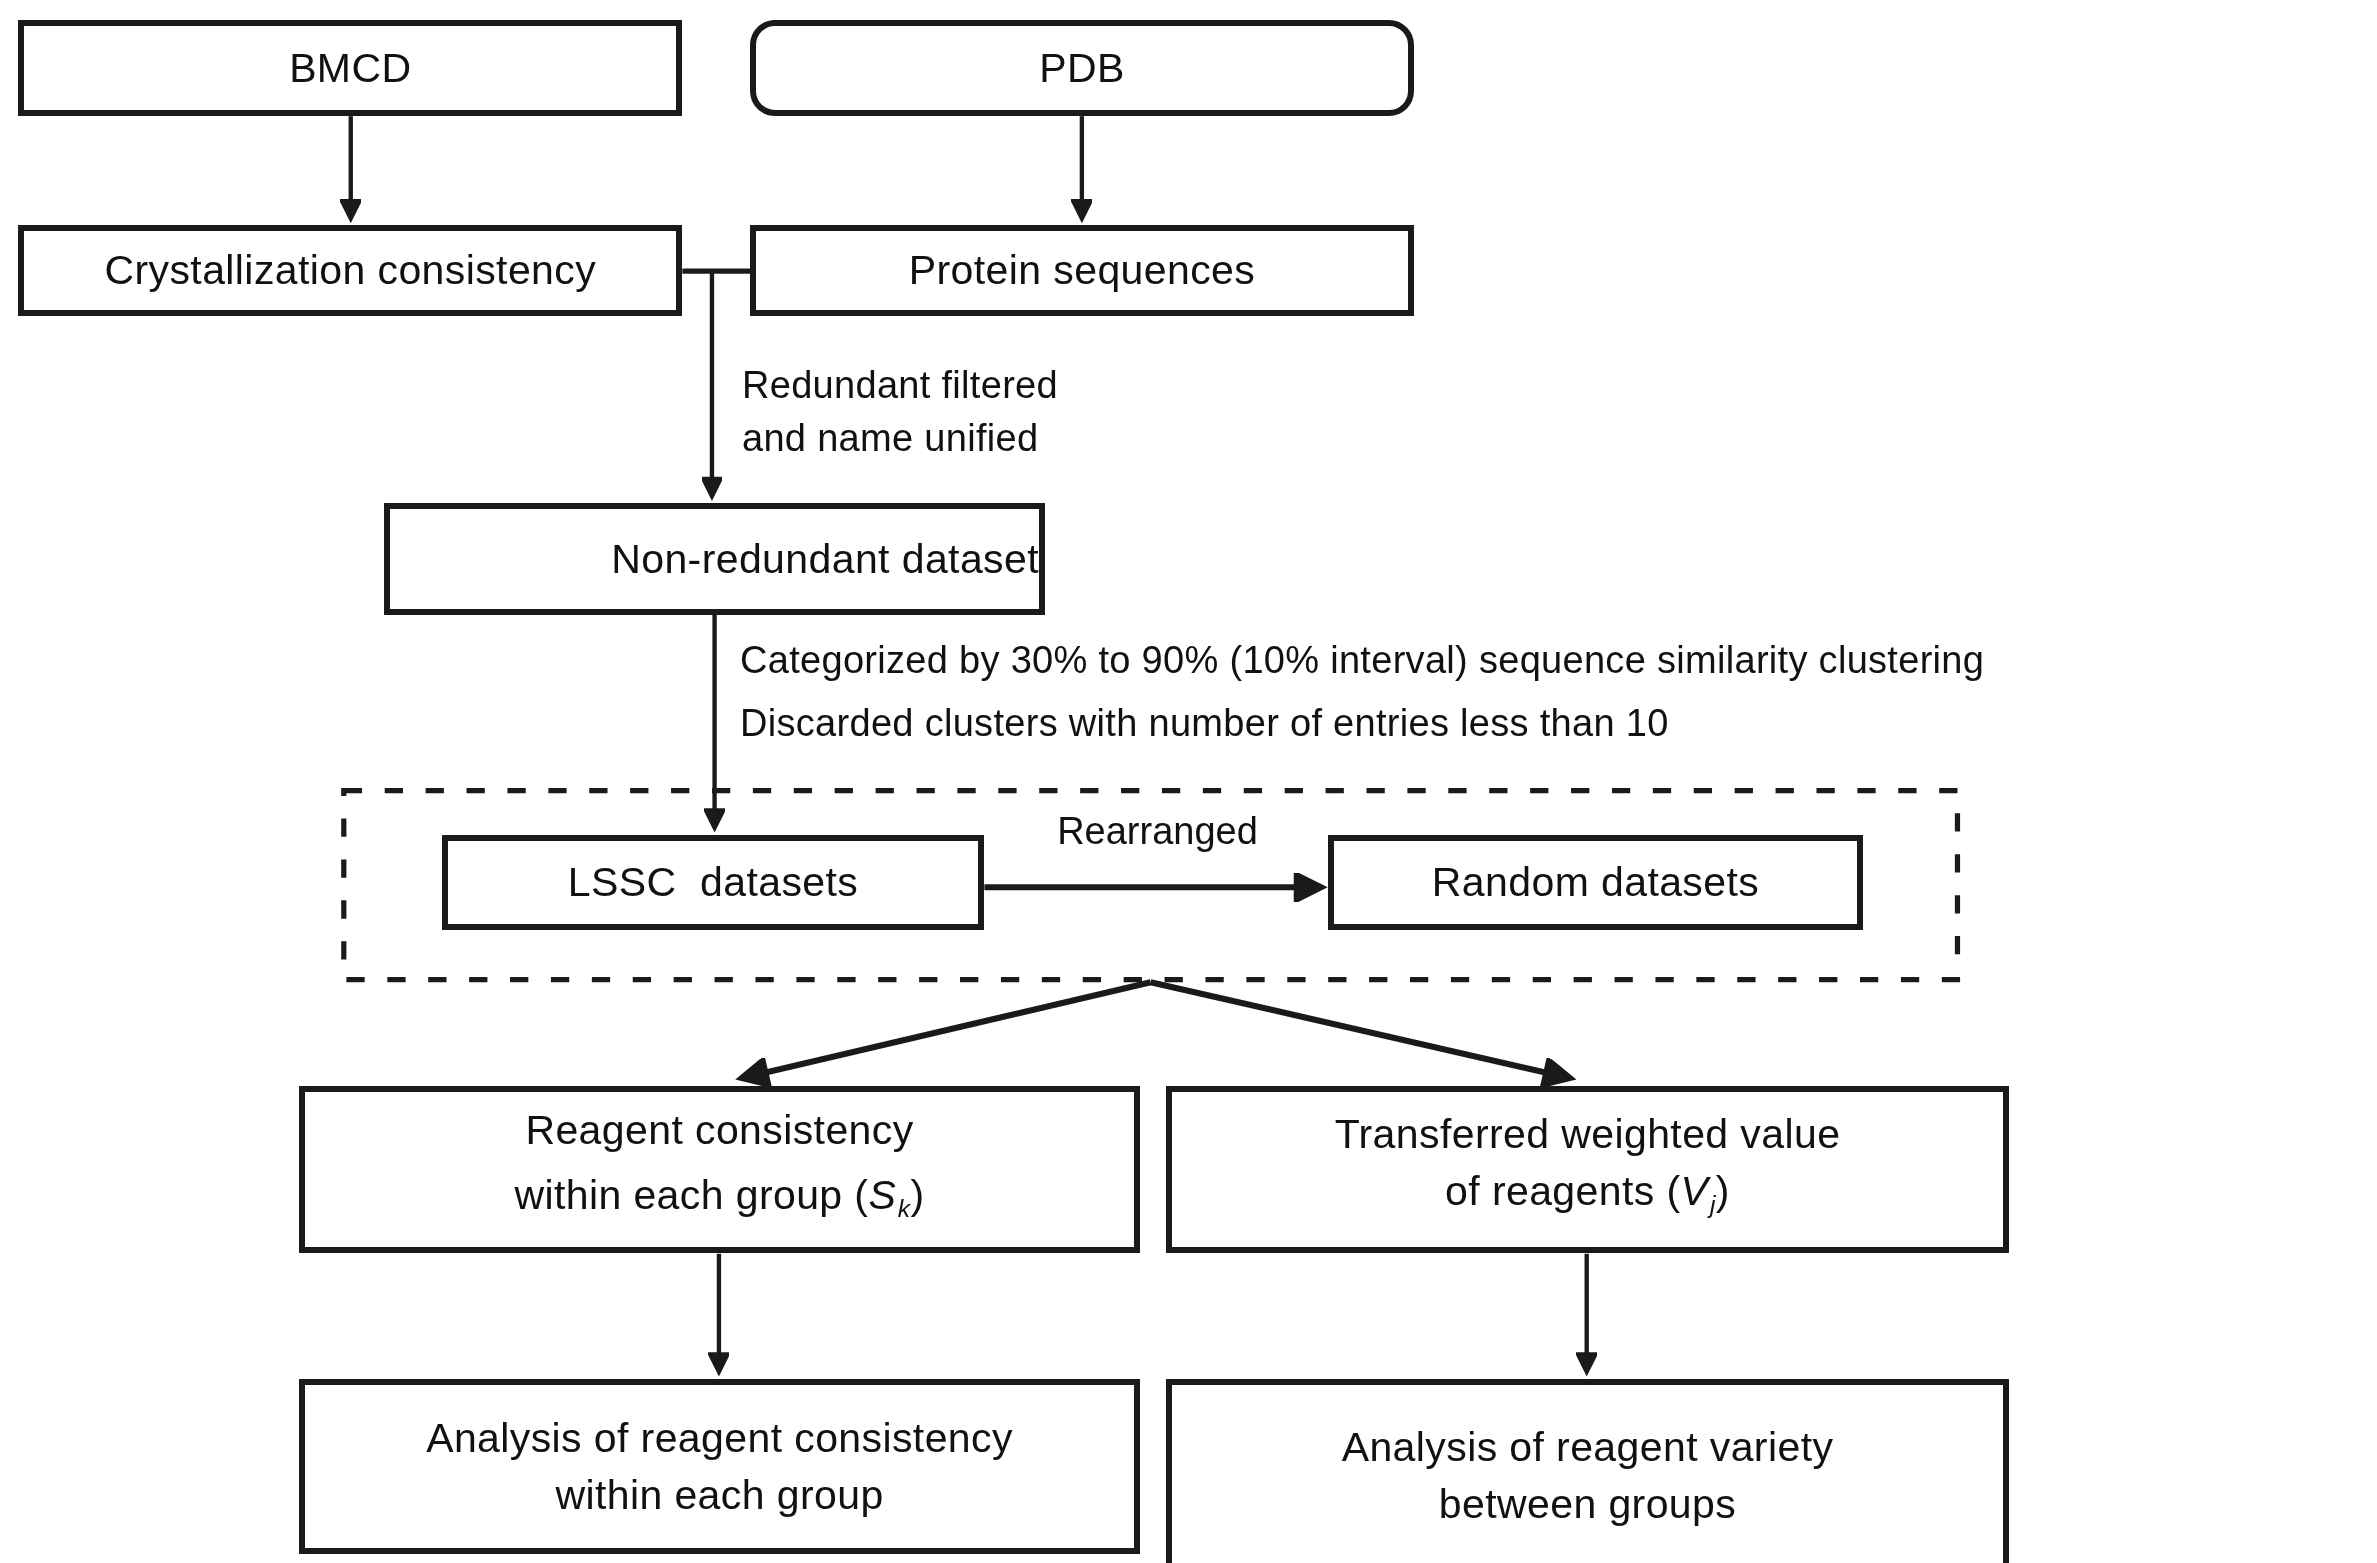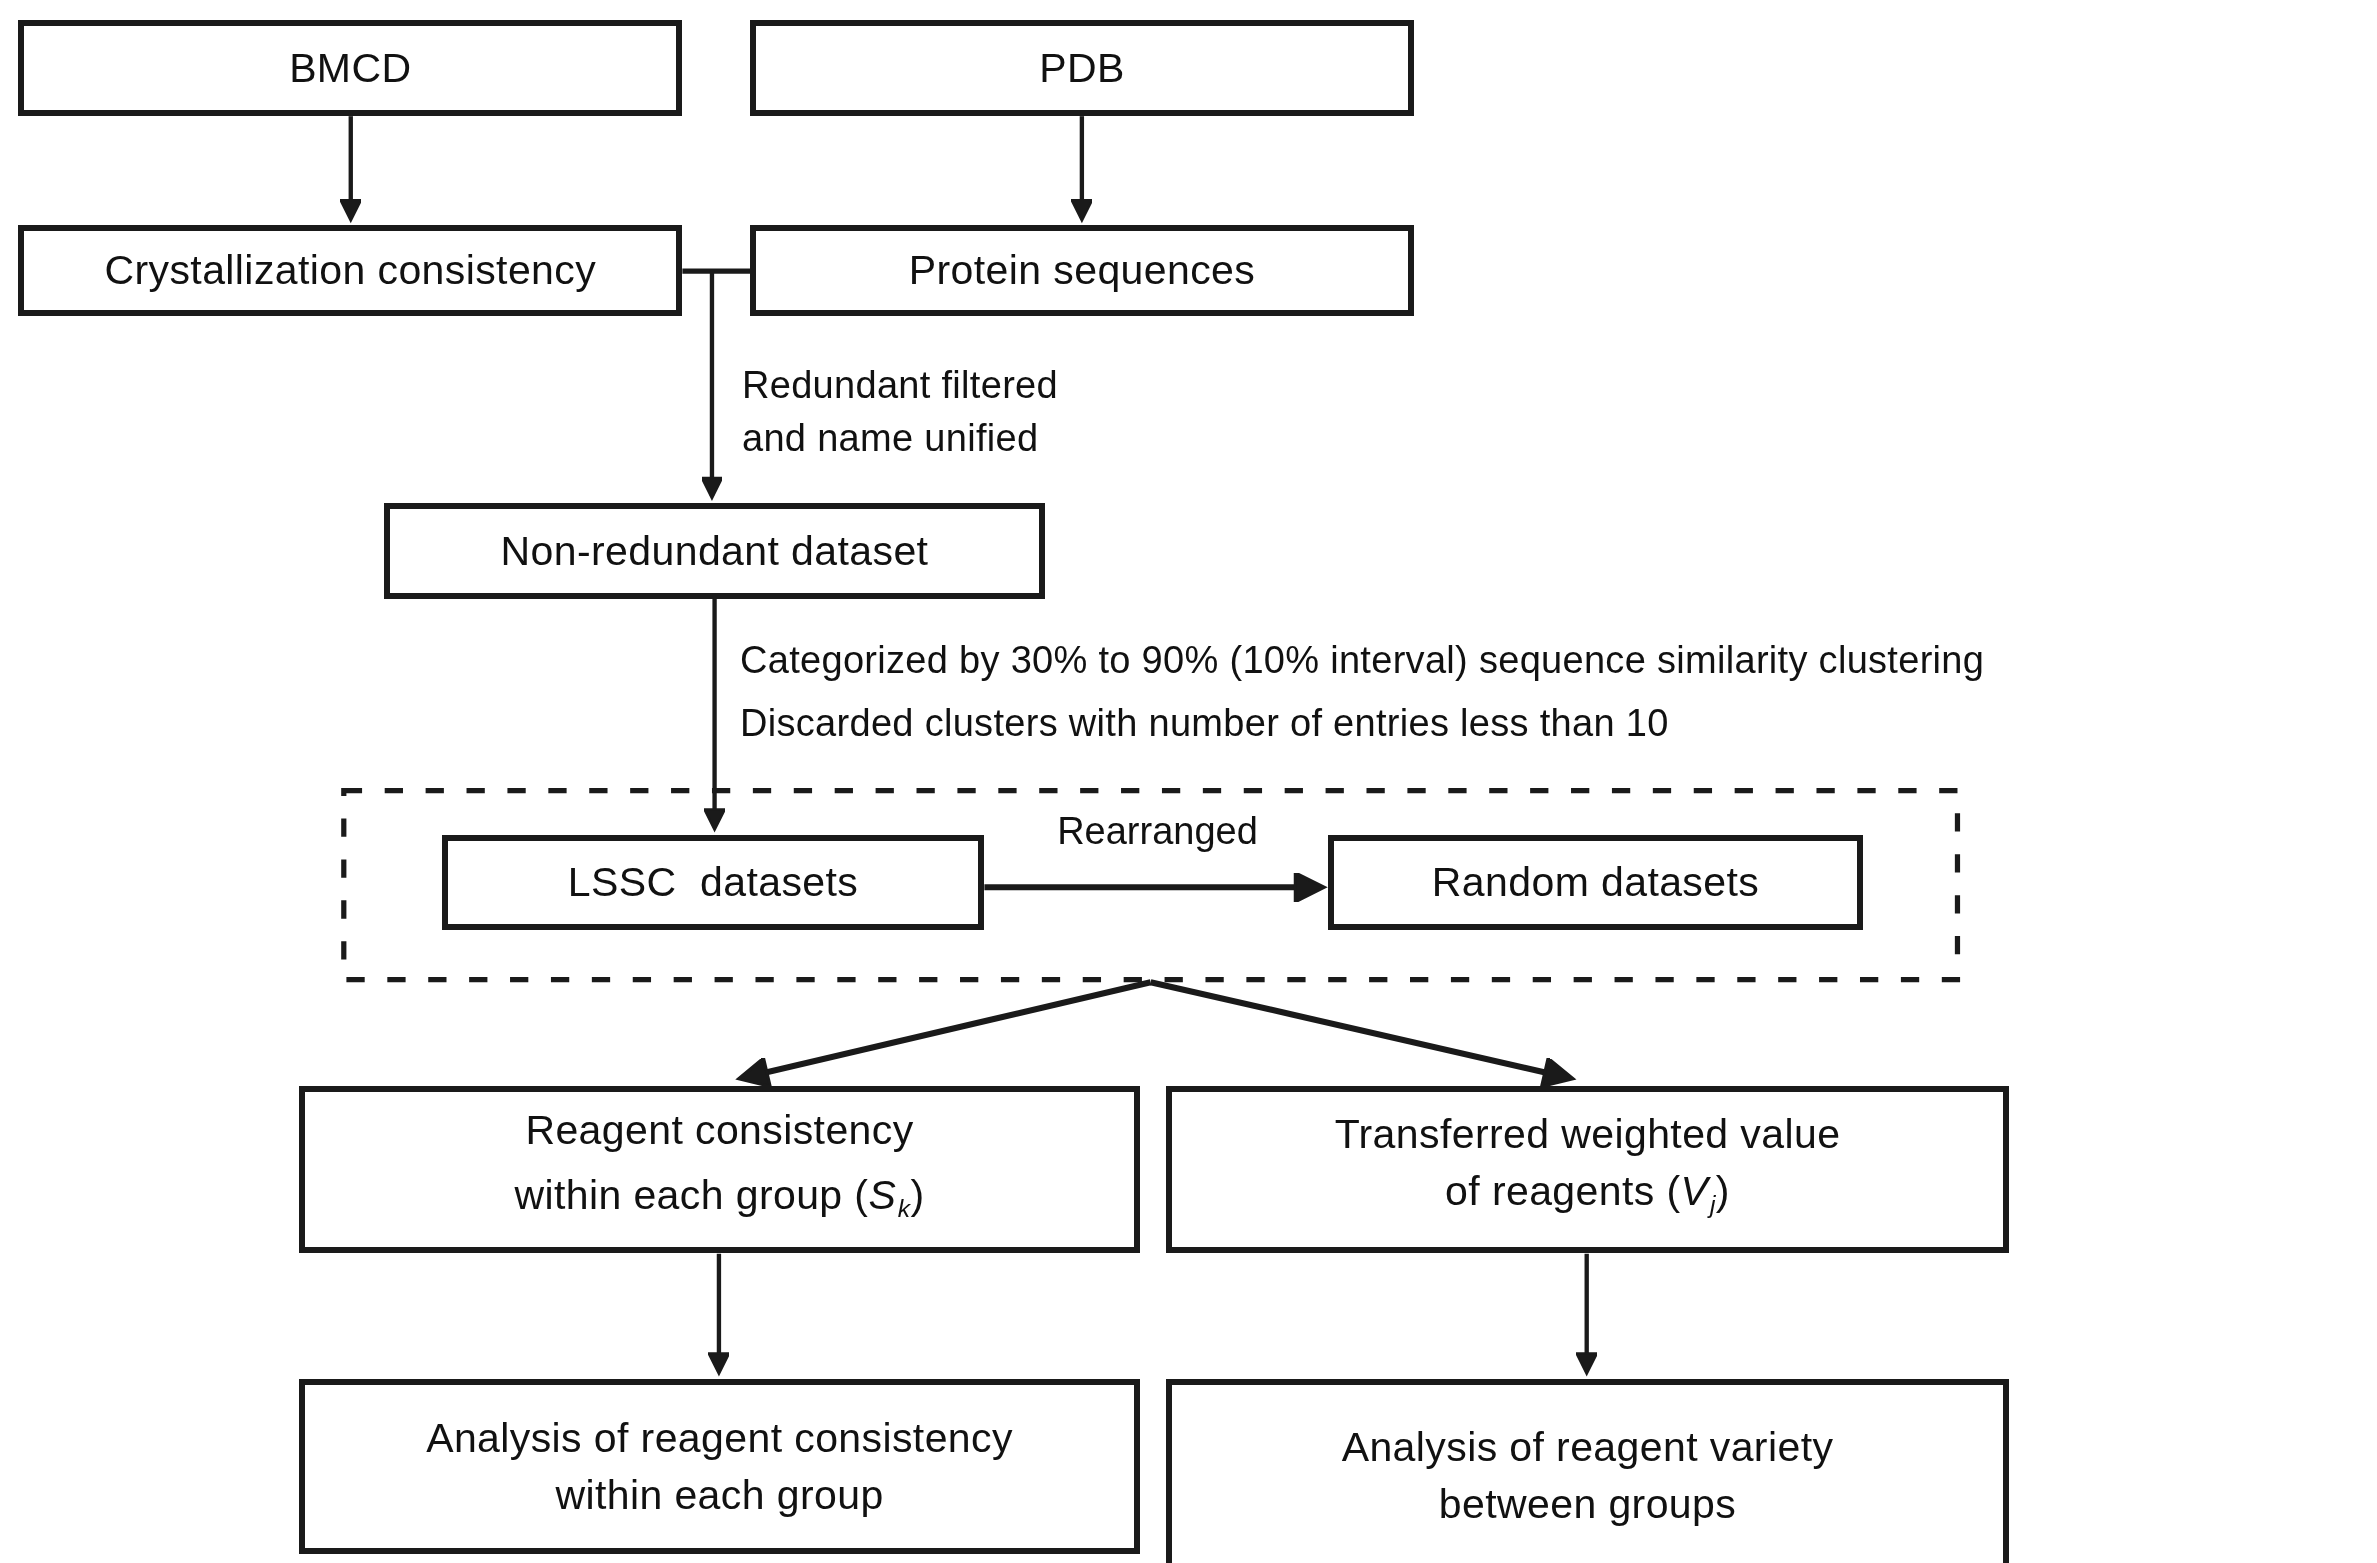--- a/index.html
+++ b/index.html
@@ -55,37 +55,37 @@
     <line x1="1322" y1="1128" x2="853" y2="1238" stroke-width="7" marker-end="url(#arr)"></line>
     <line x1="1322" y1="1128" x2="1803" y2="1238" stroke-width="7" marker-end="url(#arr)"></line>
 
     <line x1="826" y1="1440" x2="826" y2="1575" stroke-width="5" marker-end="url(#arr)"></line>
     <line x1="1823" y1="1440" x2="1823" y2="1575" stroke-width="5" marker-end="url(#arr)"></line>
   </svg>
 
   <div class="fbox" style="left:18.3px;top:20px;width:664px;height:96px;">
     <span>BMCD</span>
   </div>
-  <div class="fbox" style="left:750px;top:20px;width:664px;height:96px;">
+  <div class="fbox" style="left:750px;top:20px;width:664px;height:96px;border-radius:25px;">
     <span>PDB</span>
   </div>
 
   <div class="fbox" style="left:18.3px;top:225px;width:664px;height:91px;">
     <span>Crystallization consistency</span>
   </div>
   <div class="fbox" style="left:750px;top:225px;width:664px;height:91px;text-align:center;">
     <span>Protein sequences</span>
   </div>
 
   <div class="note" style="left:742px;top:359px;">
     <div>Redundant filtered</div>
     <div>and name unified</div>
   </div>
 
-  <div class="fbox" style="left:384px;top:503px;width:661px;height:96px;">
+  <div class="fbox" style="left:384px;top:503px;width:661px;height:112px;align-items:flex-end;">
     <span>Non-redundant dataset</span>
   </div>
 
   <div class="note wide" style="left:740px;top:629px;">
     <div>Categorized by 30% to 90% (10% interval) sequence similarity clustering</div>
     <div>Discarded clusters with number of entries less than 10</div>
   </div>
 
   <div class="fbox" style="left:442px;top:835px;width:542px;height:95px;">
     <span>LSSC&nbsp; datasets</span>

